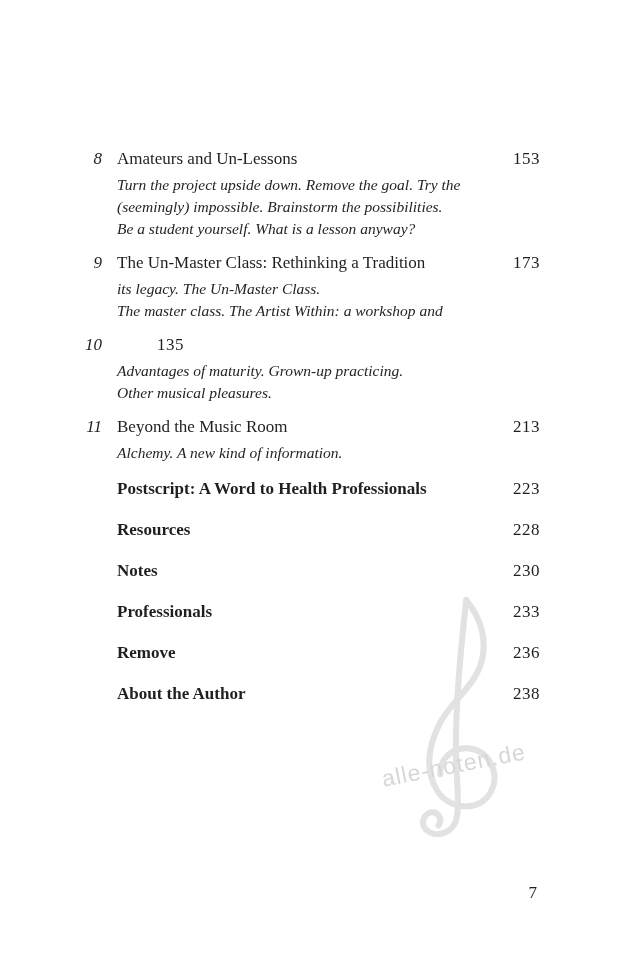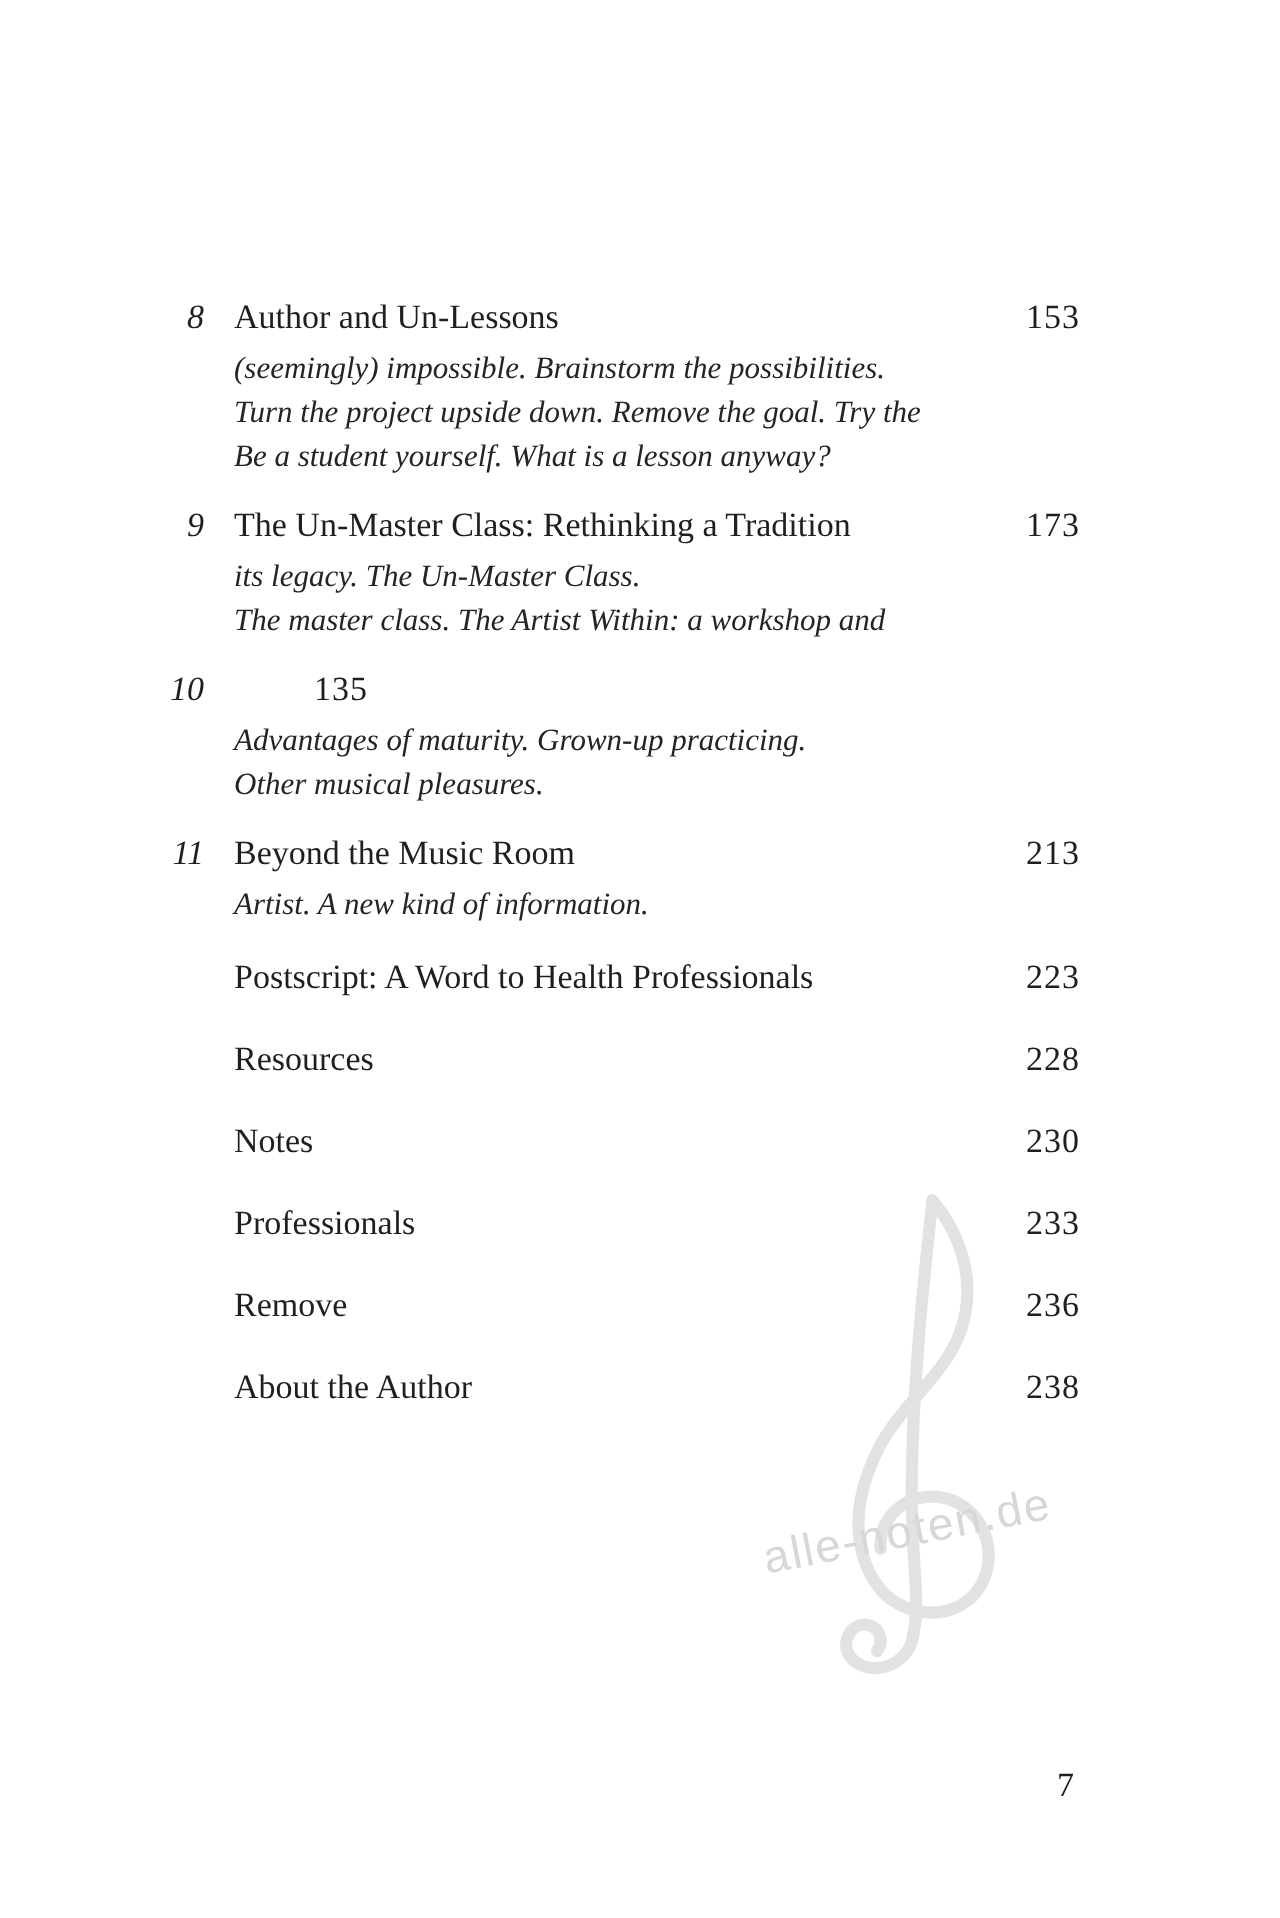--- a/index.html
+++ b/index.html
@@ -80,21 +80,21 @@
 
   .backmatter { margin-top: 14px; }
   .bm-row {
     display: flex;
     align-items: baseline;
     font-size: 17px;
     line-height: 22px;
     margin-bottom: 19px;
     margin-left: 33px;
   }
-  .bm-title { flex: 1 1 auto; }
+  .bm-title { flex: 1 1 auto; font-weight: bold; }
   .bm-page  { flex: 0 0 auto; letter-spacing: 0.5px; }
 
   
   .folio {
     position: absolute;
     right: 103px;
     bottom: 56px;
     font-size: 17px;
     z-index: 1;
   }
@@ -116,26 +116,26 @@
       </g>
     </svg>
     <div class="watermark-text">alle-noten.de</div>
   </div>
 
   <div class="content">
 
     <div class="chapter">
       <div class="chapter-row">
         <span class="chapter-num">8</span>
-        <span class="chapter-title">Author and Un-Lessons</span>
+        <span class="chapter-title">Amateurs and Un-Lessons</span>
         <span class="chapter-page">153</span>
       </div>
       <div class="chapter-desc">
+        <div>Turn the project upside down. Remove the goal. Try the</div>
         <div>(seemingly) impossible. Brainstorm the possibilities.</div>
-        <div>Turn the project upside down. Remove the goal. Try the</div>
         <div>Be a student yourself. What is a lesson anyway?</div>
       </div>
     </div>
 
     <div class="chapter">
       <div class="chapter-row">
         <span class="chapter-num">9</span>
         <span class="chapter-title">The Un-Master Class: Rethinking a Tradition</span>
         <span class="chapter-page">173</span>
       </div>
@@ -156,21 +156,21 @@
       </div>
     </div>
 
     <div class="chapter">
       <div class="chapter-row">
         <span class="chapter-num">11</span>
         <span class="chapter-title">Beyond the Music Room</span>
         <span class="chapter-page">213</span>
       </div>
       <div class="chapter-desc">
-        <div>Artist. A new kind of information.</div>
+        <div>Alchemy. A new kind of information.</div>
       </div>
     </div>
 
     <div class="backmatter">
       <div class="bm-row">
         <span class="bm-title">Postscript: A Word to Health Professionals</span>
         <span class="bm-page">223</span>
       </div>
       <div class="bm-row">
         <span class="bm-title">Resources</span>

